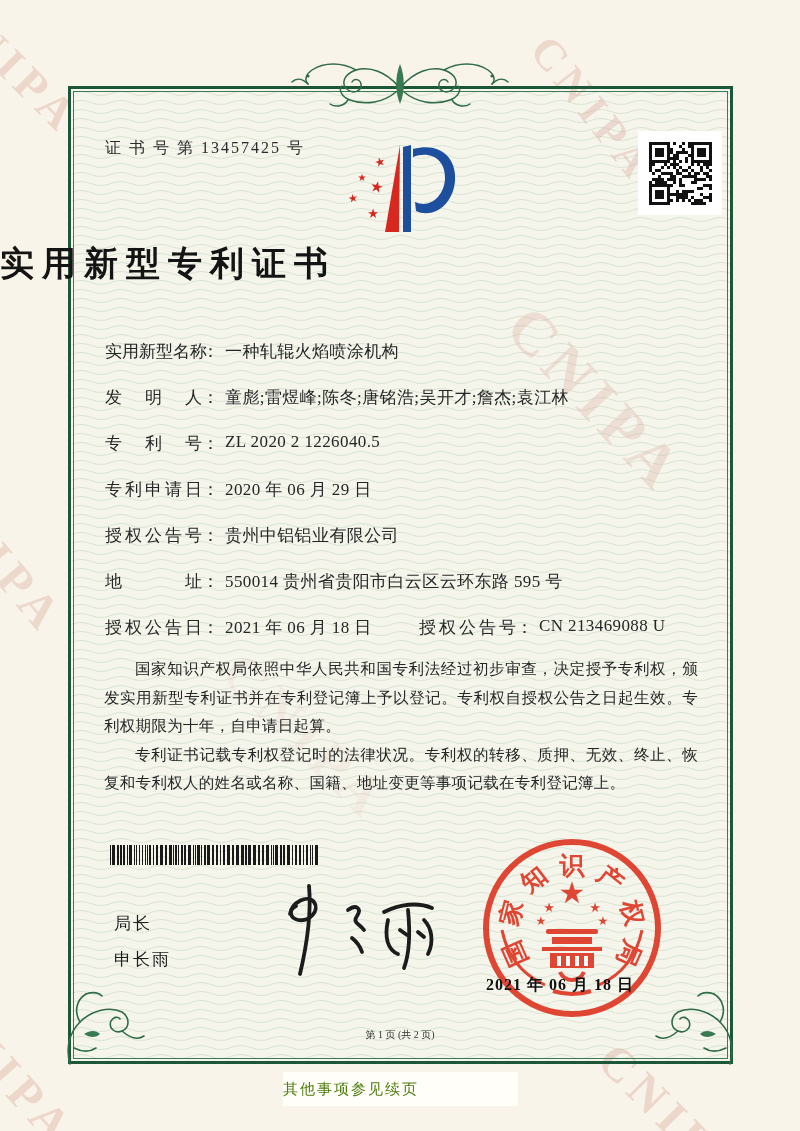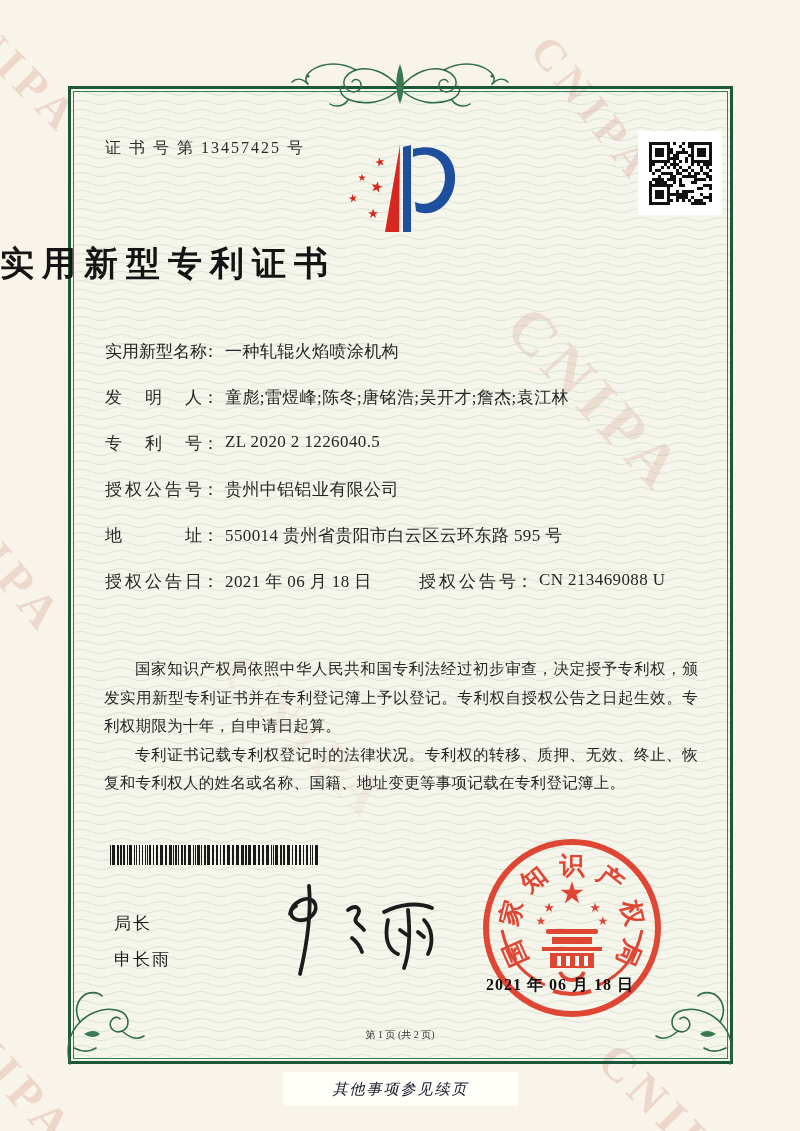--- a/index.html
+++ b/index.html
@@ -91,22 +91,22 @@
   .seal-date{
     position:absolute;left:486px;top:975px;z-index:6;
     font-size:16px;font-weight:bold;color:#101010;letter-spacing:1px;white-space:nowrap;
   }
   .page-num{
     position:absolute;left:0;top:1028px;width:800px;text-align:center;
     font-size:10px;color:#333;
   }
   .cont-box{
     position:absolute;left:283px;top:1072px;width:235px;height:34px;
-    background:#fffef8;display:flex;align-items:center;justify-content:center;
-    font-size:15px;color:#0f172a;letter-spacing:2px;font-style:italic;
+    background:#fffef8;display:flex;align-items:center;justify-content:flex-start;
+    font-size:15px;color:#4d7c0f;letter-spacing:2px;
   }
 </style>
 </head>
 <body>
 
 <div class="page">
 
   <div class="interior">
     <svg width="659" height="972">
       <defs>
@@ -428,20 +428,23 @@
         <div class="field-row">
           <span class="pair"><span class="flabel">实用新型名称</span><span class="fcolon">：</span><span class="fvalue">一种轧辊火焰喷涂机构</span></span>
         </div>
         <div class="field-row">
           <span class="pair"><span class="flabel">发明人</span><span class="fcolon">：</span><span class="fvalue">童彪;雷煜峰;陈冬;唐铭浩;吴开才;詹杰;袁江林</span></span>
         </div>
         <div class="field-row">
           <span class="pair"><span class="flabel">专利号</span><span class="fcolon">：</span><span class="fvalue">ZL 2020 2 1226040.5</span></span>
         </div>
         <div class="field-row">
+          <span class="pair"><span class="flabel">专利申请日</span><span class="fcolon">：</span><span class="fvalue">2020 年 06 月 29 日</span></span>
+        </div>
+        <div class="field-row">
           <span class="pair"><span class="flabel">授权公告号</span><span class="fcolon">：</span><span class="fvalue">贵州中铝铝业有限公司</span></span>
         </div>
         <div class="field-row">
           <span class="pair"><span class="flabel">地址</span><span class="fcolon">：</span><span class="fvalue">550014 贵州省贵阳市白云区云环东路 595 号</span></span>
         </div>
         <div class="field-row">
           <span class="pair"><span class="flabel">授权公告日</span><span class="fcolon">：</span><span class="fvalue">2021 年 06 月 18 日</span></span>
           <span class="pair second"><span class="flabel">授权公告号</span><span class="fcolon">：</span><span class="fvalue">CN 213469088 U</span></span>
         </div>
       </div>

